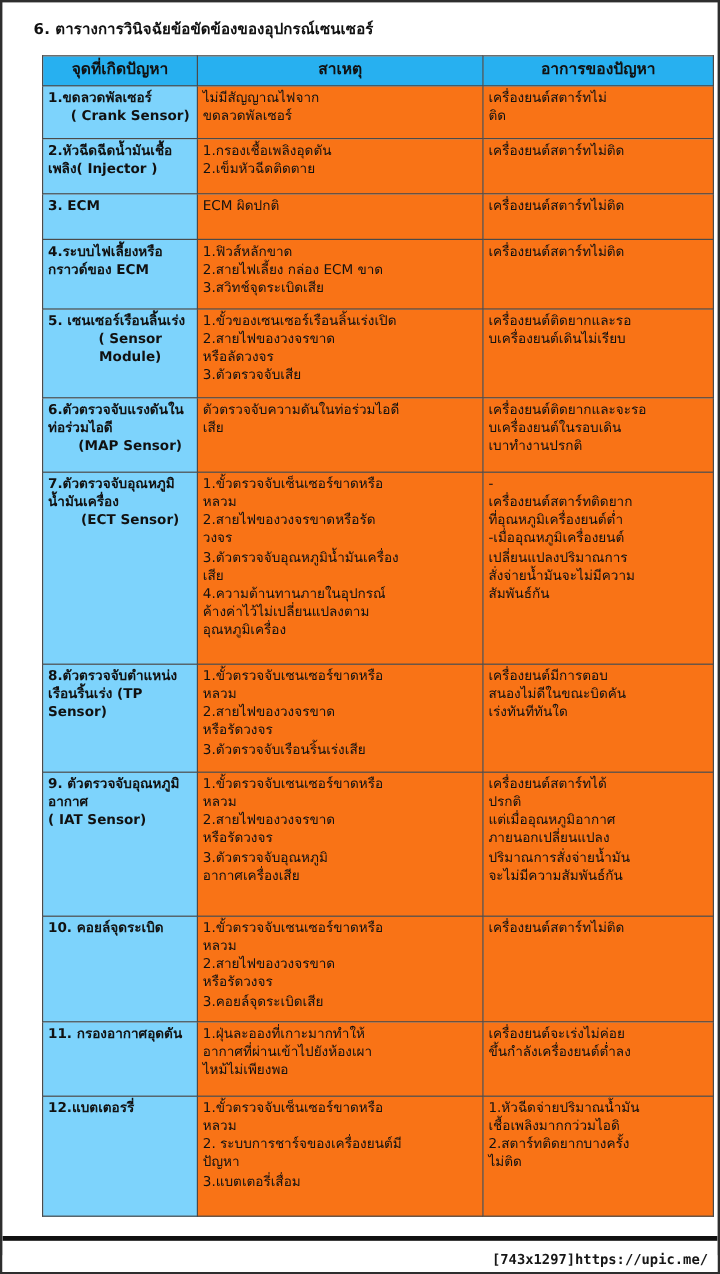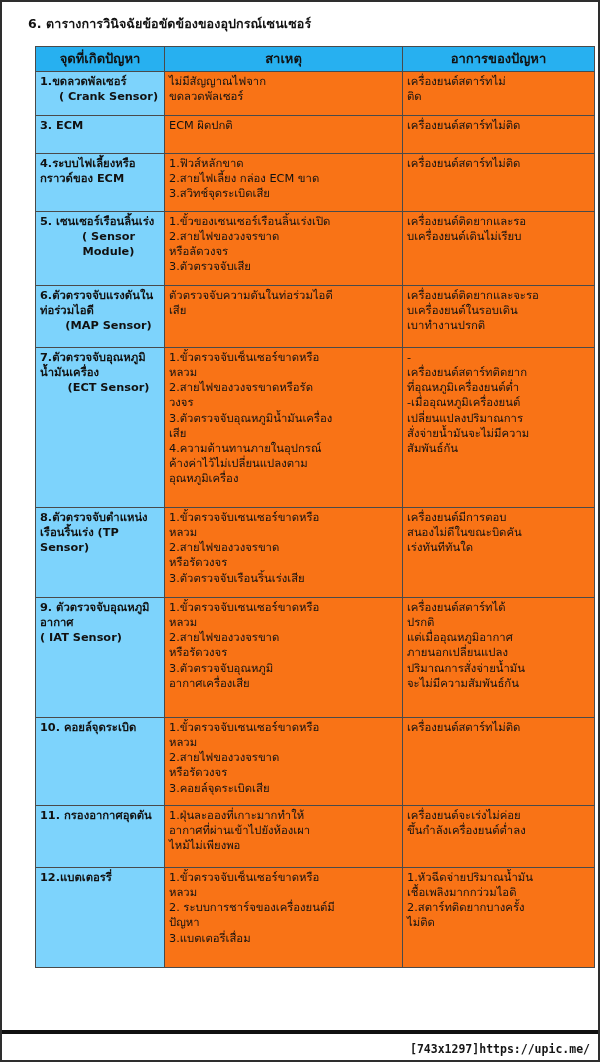--- a/index.html
+++ b/index.html
@@ -140,20 +140,33 @@
             </td>
             <td class="cell-cause">
               <span class="line">ไม่มีสัญญาณไฟจาก</span>
               <span class="line">ขดลวดพัลเซอร์</span>
             </td>
             <td class="cell-symptom">
               <span class="line">เครื่องยนต์สตาร์ทไม่</span>
               <span class="line">ติด</span>
             </td>
           </tr>
+          <tr style="height: 46px;">
+            <td class="cell-point">
+              <span class="line">2.หัวฉีดฉีดน้ำมันเชื้อ</span>
+              <span class="line">เพลิง( Injector )</span>
+            </td>
+            <td class="cell-cause">
+              <span class="line">1.กรองเชื้อเพลิงอุดตัน</span>
+              <span class="line">2.เข็มหัวฉีดติดตาย</span>
+            </td>
+            <td class="cell-symptom">
+              <span class="line">เครื่องยนต์สตาร์ทไม่ติด</span>
+            </td>
+          </tr>
           <tr style="height: 38px;">
             <td class="cell-point">
               <span class="line">3. ECM</span>
             </td>
             <td class="cell-cause">
               <span class="line">ECM ผิดปกติ</span>
             </td>
             <td class="cell-symptom">
               <span class="line">เครื่องยนต์สตาร์ทไม่ติด</span>
             </td>

